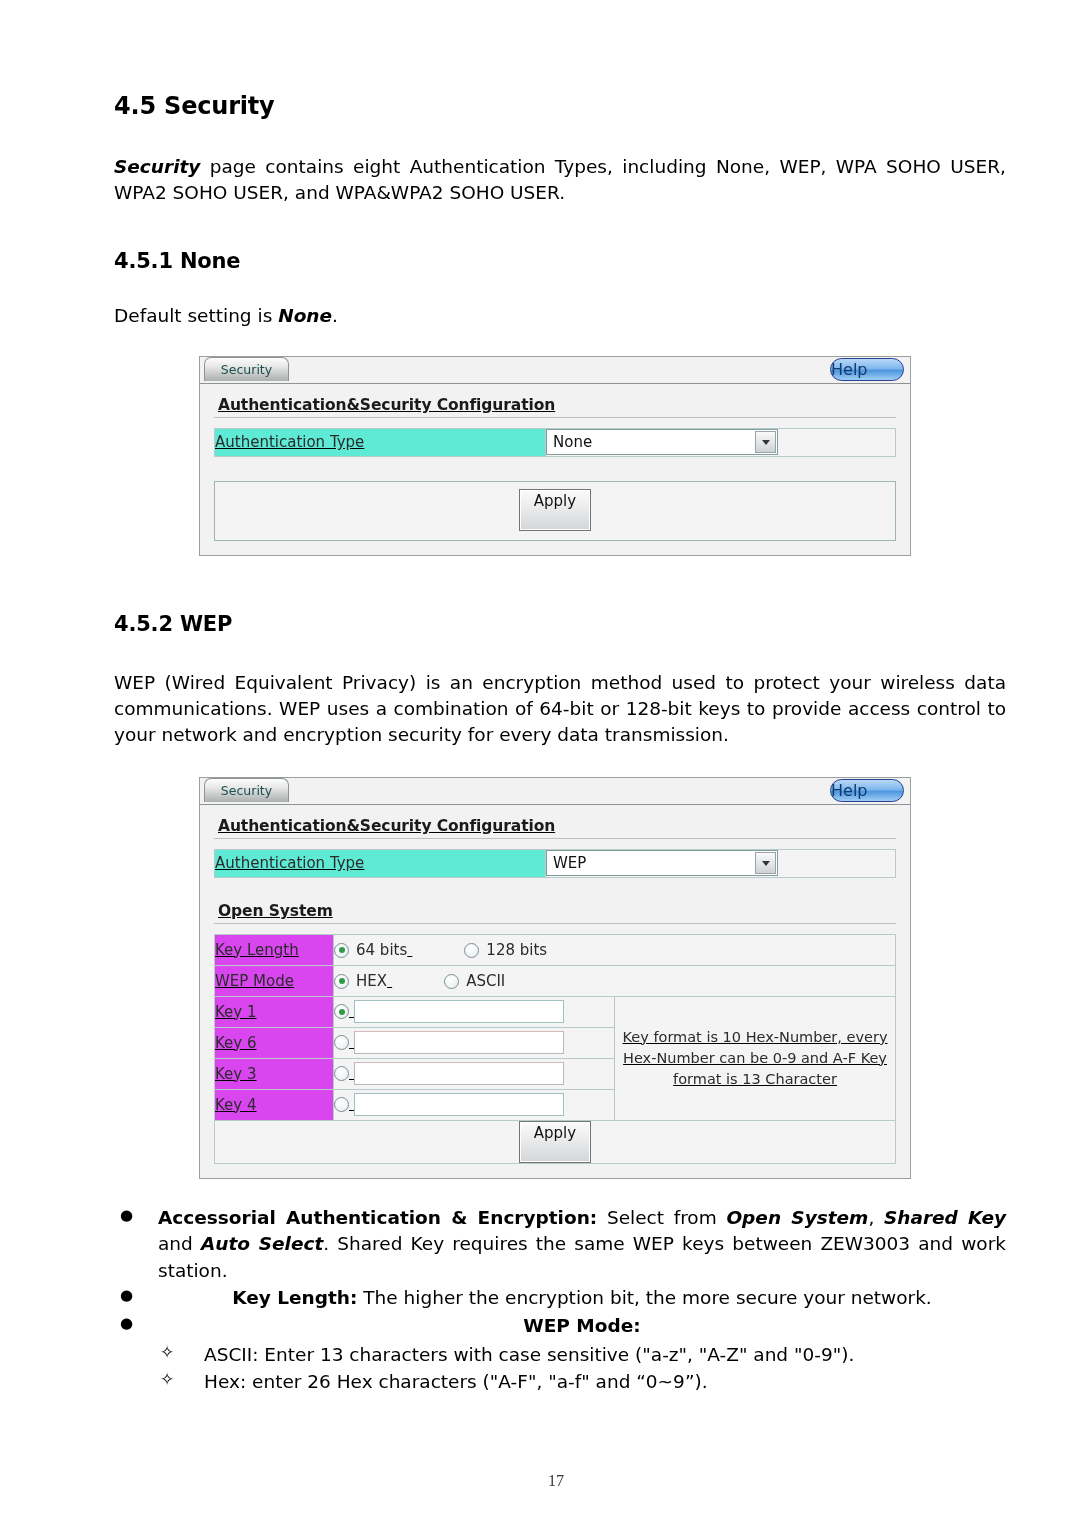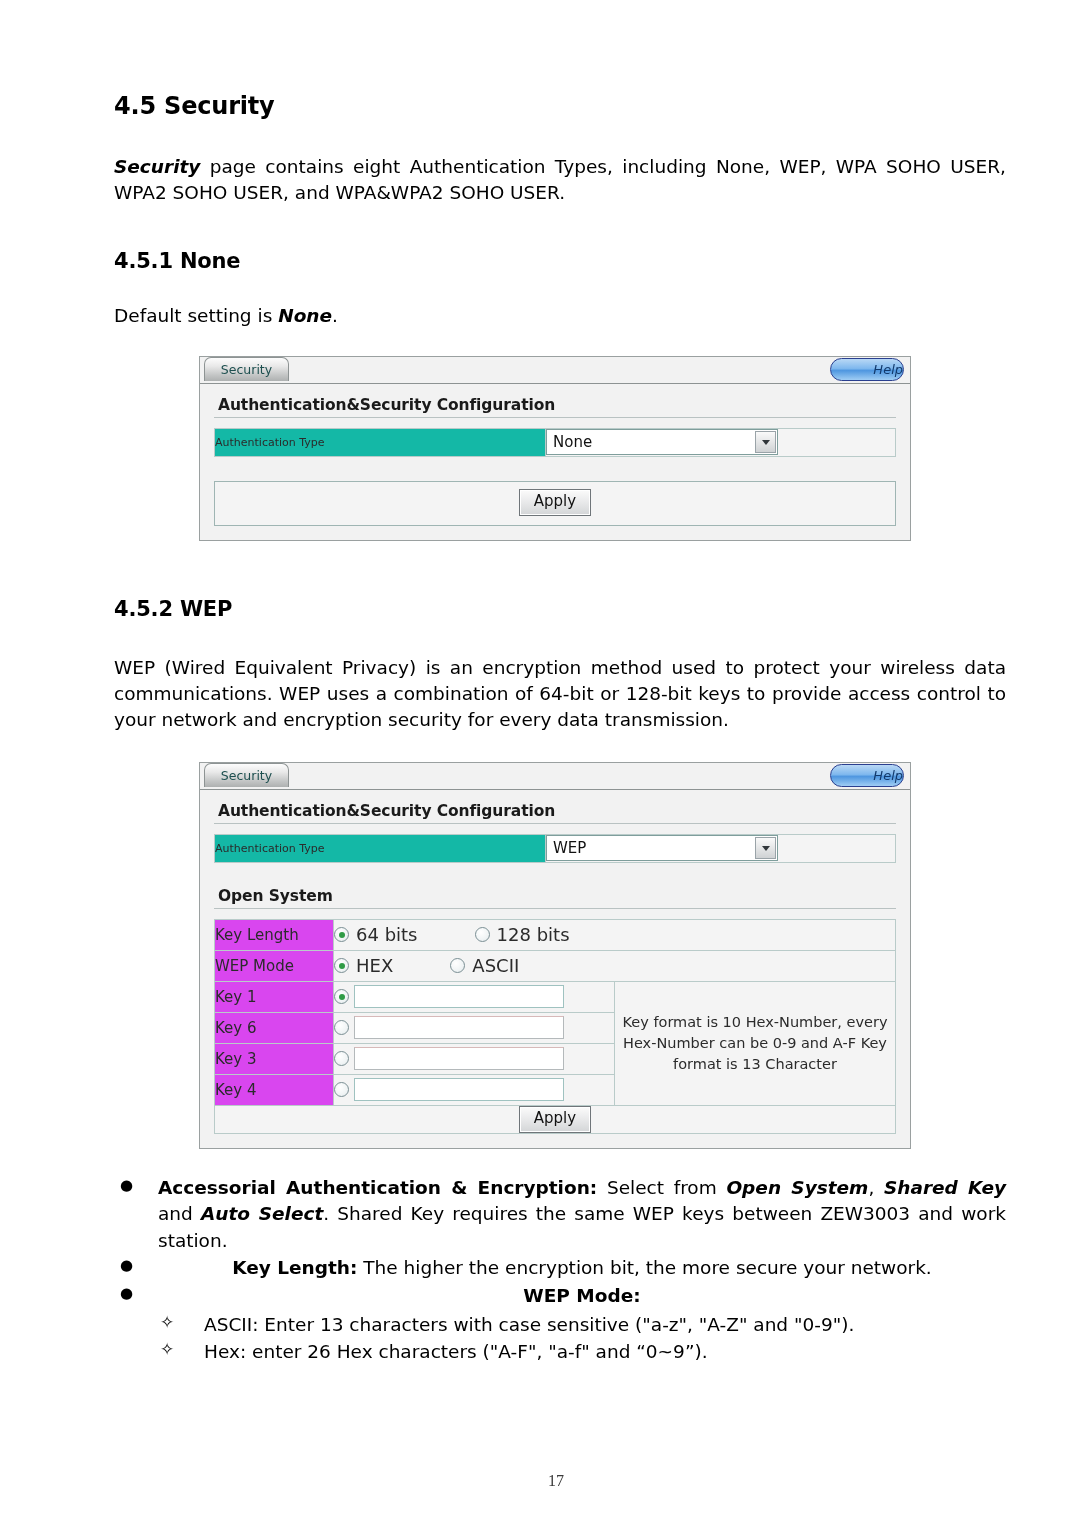--- a/index.html
+++ b/index.html
@@ -88,29 +88,29 @@
     position: absolute;
     right: 6px;
     top: 1px;
     width: 74px;
     height: 23px;
     box-sizing: border-box;
     border: 1px solid #2a3f8f;
     border-radius: 12px;
     background: linear-gradient(to bottom, #b9d8f5 0%, #7fb8ee 45%, #4f97e0 55%, #9fcdf4 100%);
     color: #123a6d;
-    font-size: 13px;
-    text-align: right;
+    font-size: 16px;
+    text-align: left;
     line-height: 21px;
-    font-style: italic;
   }
 
   .panel-inner {
     border-top: 1px solid #8d9393;
     padding: 10px 14px 14px 14px;
+    text-decoration: underline;
   }
 
   .sec-title {
     font-size: 15.5px;
     font-weight: bold;
     color: #1a1a1a;
     padding: 2px 0 3px 4px;
     border-bottom: 1px solid #b9c2c2;
     margin-bottom: 10px;
     letter-spacing: -0.1px;
@@ -122,23 +122,23 @@
     border: 1px solid #9fb5b3;
     background: #fbfbfb;
     table-layout: fixed;
   }
   table.grid td {
     border: 1px solid #b9cbc9;
     padding: 0;
     vertical-align: middle;
   }
   td.lbl {
-    background: #14b8a6;
+    background: #5eead4;
     color: #2b2b2b;
-    font-size: 11px;
+    font-size: 15px;
     padding: 5px 10px;
     height: 27px;
     margin-left: 13px;
   }
   td.val {
     background: #f4f4f4;
     padding: 4px 8px;
     height: 27px;
   }
   td.plain {
@@ -200,21 +200,21 @@
   .radio.on:after {
     content: "";
     position: absolute;
     left: 50%; top: 50%;
     width: 6px; height: 6px;
     margin-left: -3px; margin-top: -3px;
     border-radius: 50%;
     background: #2f9b46;
   }
   .radio-lbl {
-    font-size: 18px;
+    font-size: 15px;
     color: #2b2b2b;
     margin-left: 7px;
     vertical-align: middle;
   }
   .radio-group { display: inline-block; }
   .rg-2 { margin-left: 52px; }
 
   
   .tinput {
     display: inline-block;
@@ -253,21 +253,21 @@
   }
 
   td.applyrow {
     background: #f4f4f4;
     text-align: center;
     padding: 7px 0 8px 0;
   }
   .applybtn {
     display: inline-block;
     min-width: 64px;
-    padding: 2px 14px 5px 14px;
+    padding: 2px 14px 20px 14px;
     font-size: 15px;
     color: #111;
     background: linear-gradient(to bottom, #fbfbfb 0%, #e6e7e8 55%, #d3d5d7 100%);
     border: 1px solid #6f7579;
     box-shadow: inset 0 0 0 1px #ffffff;
     box-sizing: border-box;
   }
 
   .apply-wrap {
     border: 1px solid #9fb5b3;

